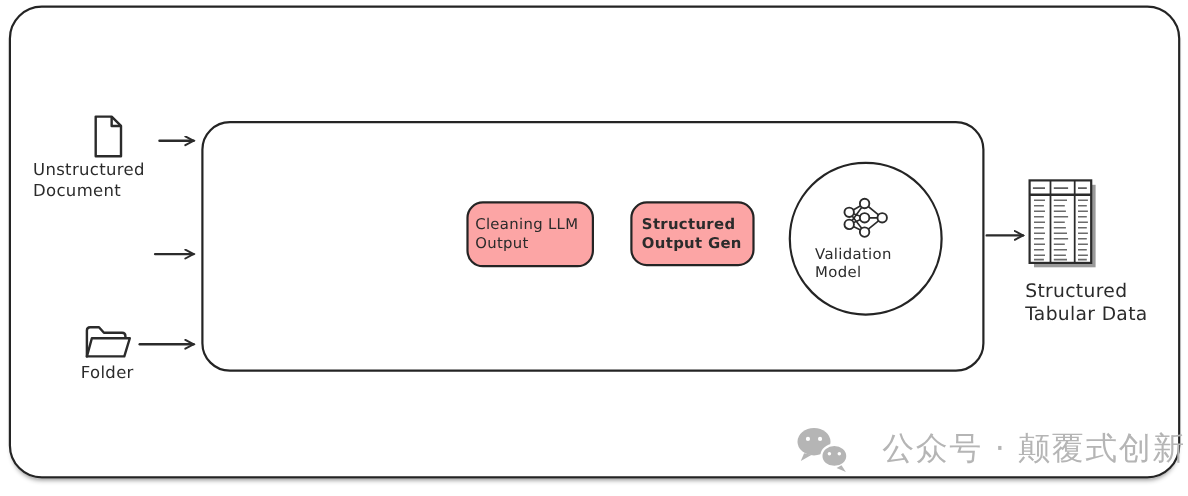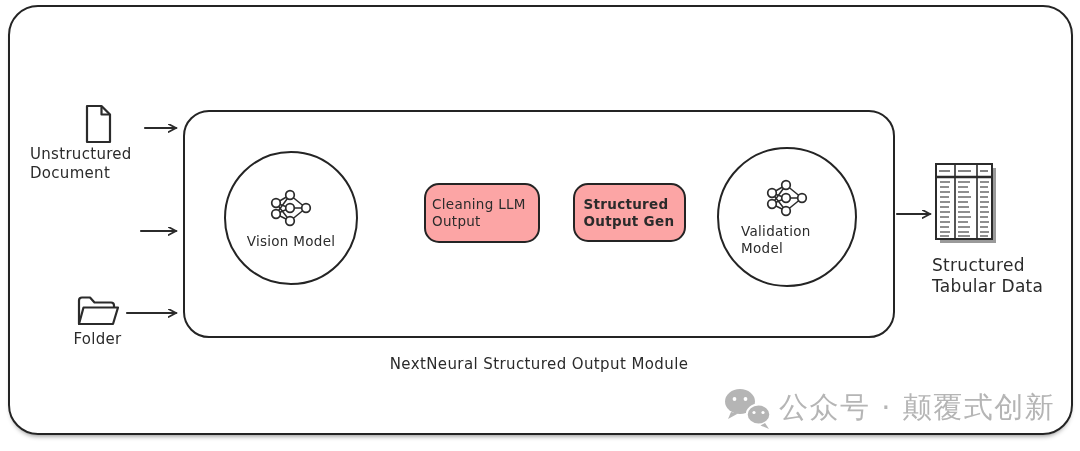--- a/index.html
+++ b/index.html
@@ -37,21 +37,21 @@
   }
   .cleaning-box { left:424px; top:183px; width:116px; height:60px; }
   .structured-box { left:573px; top:183px; width:113px; height:59px; }
   .node-box .diagram-label, .node-circle .diagram-label { font-size:13.5px; line-height:17px; }
   .cleaning-box .diagram-label { width:100px; }
   .structured-box .diagram-label { width:92px;font-weight:bold; }
   .validation-circle .diagram-label { width:92px; }
   .output-group { position:absolute; left:932px; top:161px; width:120px; }
   .output-label { margin-top:4px; text-align:left; font-size:17px; line-height:21px; letter-spacing:0.3px; }
   .watermark {
-    position:absolute; left:722px; top:386px; display:flex; align-items:center; gap:5px;
+    position:absolute; left:722px; top:386px; display:flex; align-items:center; gap:28px;
   }
   .watermark-text {
     font-size:29px; color:#b5b5b5; letter-spacing:1.5px; white-space:nowrap;
   }
 </style>
 </head>
 <body>
 
 <div class="canvas">
 
@@ -85,38 +85,21 @@
 
   <div class="input-group" style="left:30px; top:292px; width:135px;">
     <svg class="input-icon" width="48" height="38" viewBox="0 0 48 38">
       <path d="M5 32 V8.5 Q5 5.5 8 5.5 H16 L20.5 10.5 H37 Q40 10.5 40 13.5 V16" fill="none" stroke="#2b2b2b" stroke-width="2.2" stroke-linejoin="round" stroke-linecap="round"></path>
       <path d="M5 32 L9.5 15.5 H44 L39 32 Z" fill="#ffffff" stroke="#2b2b2b" stroke-width="2.2" stroke-linejoin="round"></path>
     </svg>
     <div class="diagram-label">Folder</div>
   </div>
 
   <div class="module-box"></div>
-  <div class="module-caption">NextNeural Structured Output Module</div>
 
-  <div class="node-circle vision-circle">
-    <svg width="46" height="40" viewBox="0 0 46 40">
-      <g stroke="#2b2b2b" stroke-width="1.5" fill="none">
-        <path d="M8 16 L22 8 M8 16 L22 21 M8 16 L22 34 M8 27 L22 8 M8 27 L22 21 M8 27 L22 34 M22 8 L38 21 M22 21 L38 21 M22 34 L38 21"></path>
-      </g>
-      <g fill="#ffffff" stroke="#2b2b2b" stroke-width="1.7">
-        <circle cx="8" cy="16" r="4.3"></circle>
-          <circle cx="8" cy="27" r="4.3"></circle>
-        <circle cx="22" cy="8" r="4.3"></circle>
-          <circle cx="22" cy="21" r="4.3"></circle>
-          <circle cx="22" cy="34" r="4.3"></circle>
-        <circle cx="38" cy="21" r="4.3"></circle>
-      </g>
-    </svg>
-    <div class="diagram-label">Vision Model</div>
-  </div>
 
   <div class="node-box cleaning-box">
     <div class="diagram-label">Cleaning LLM Output</div>
   </div>
 
   <div class="node-box structured-box">
     <div class="diagram-label">Structured Output Gen</div>
   </div>
 
   <div class="node-circle validation-circle">

